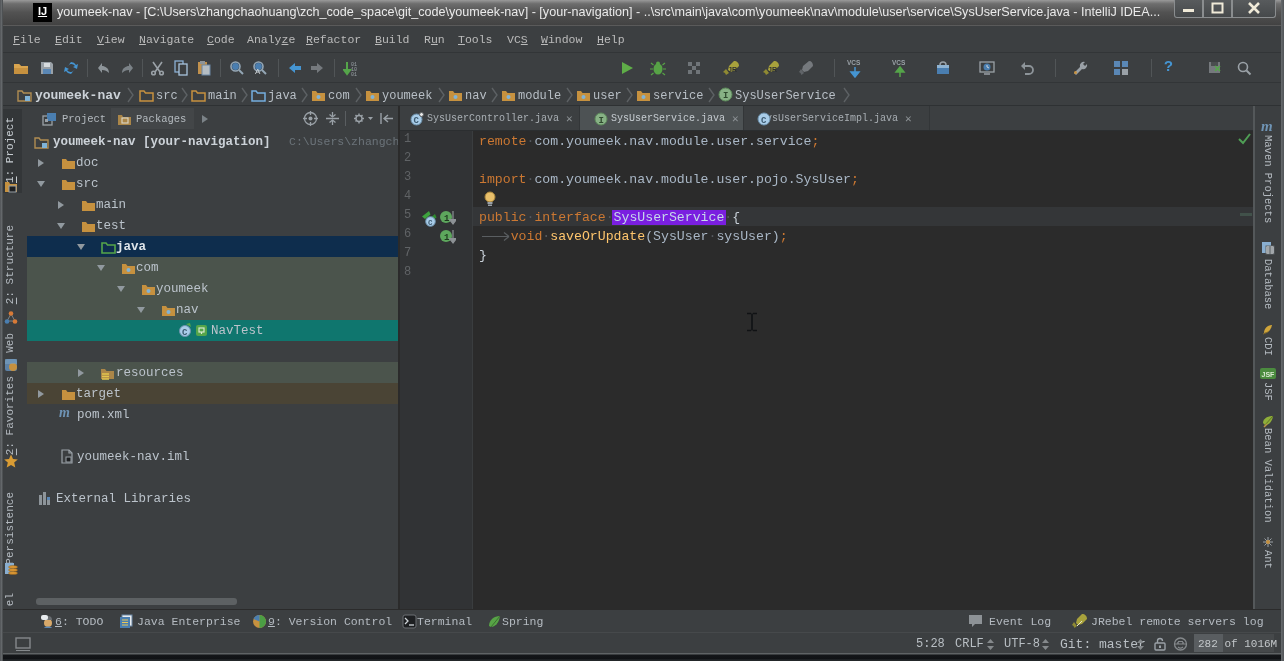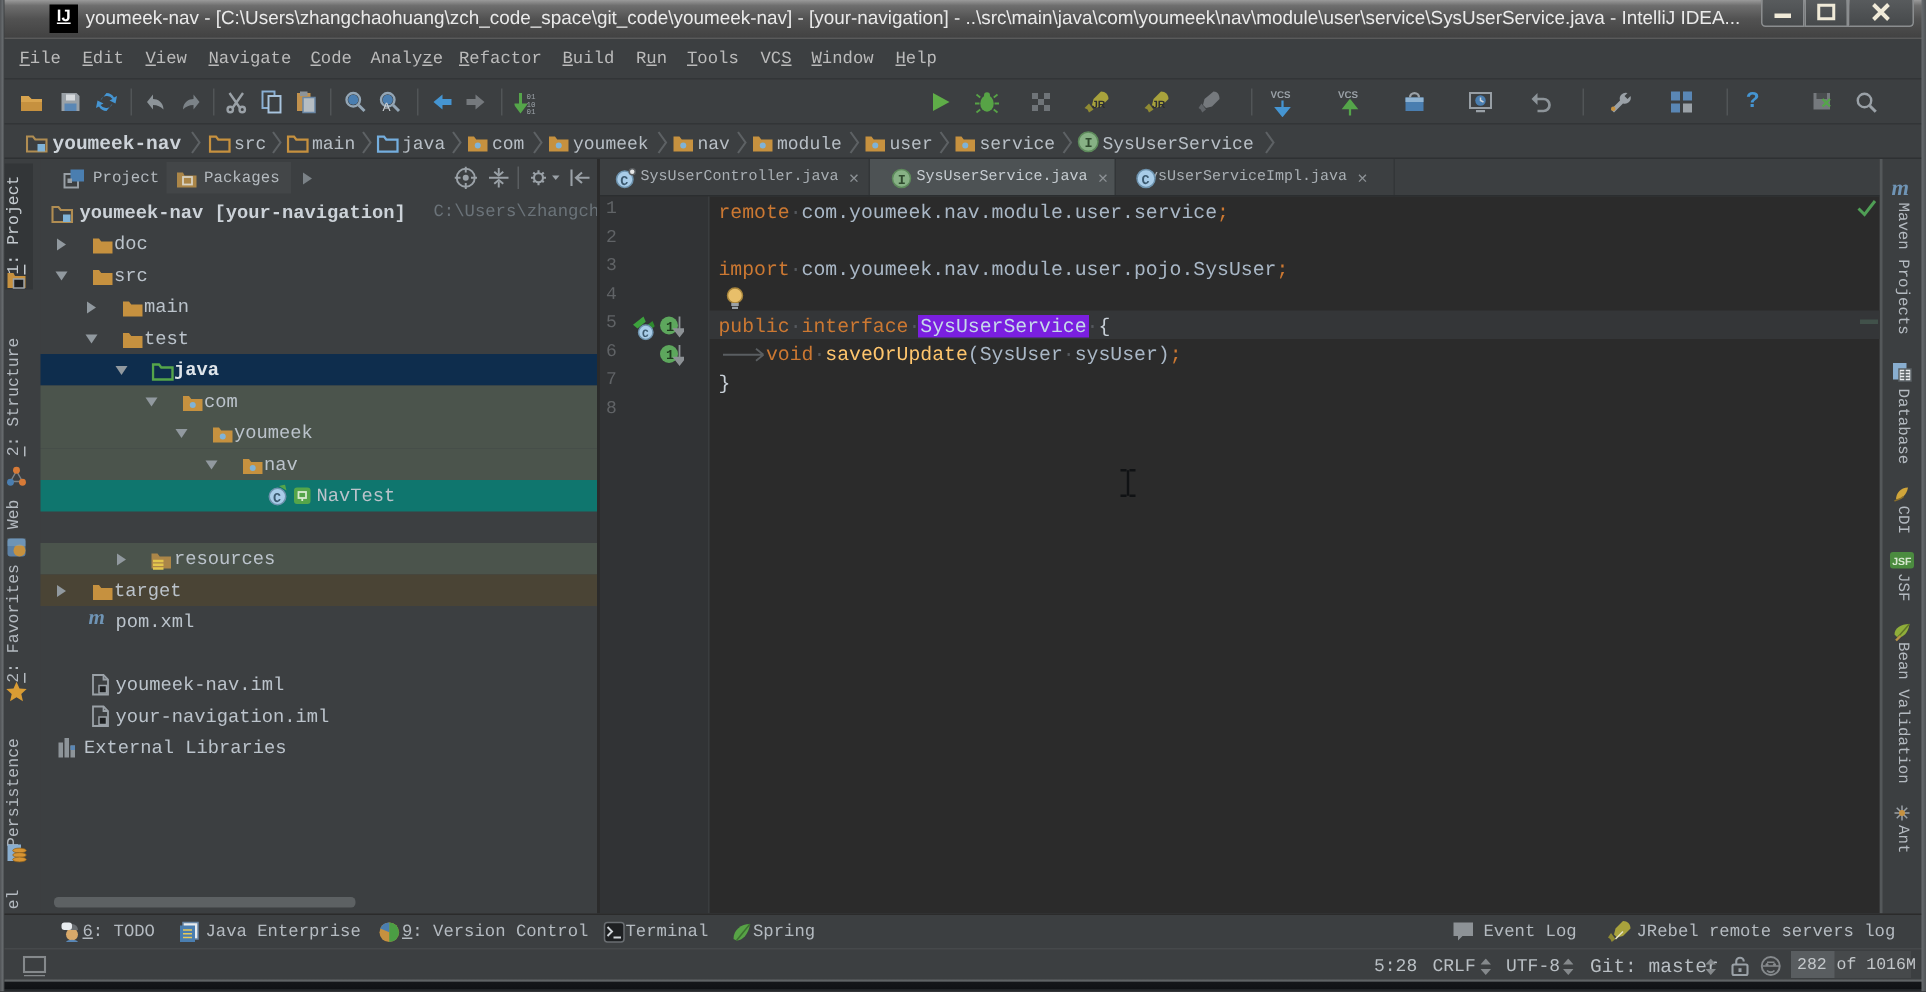--- a/index.html
+++ b/index.html
@@ -514,23 +514,20 @@
               <path d="M2 8h7M2 10.5h7M2 13h7"></path>
             </g>
           </svg><span class="abs" style="left:94px">resources</span></div>
 <div class="trow" style="top:252px;background:#4a4435"><div class="abs arrow-r" style="left:16px;top:7px"></div><svg class="abs" style="left:39px;top:4px" width="15" height="14">
             <use href="#fold"></use>
           </svg><span class="abs" style="left:54px">target</span></div>
 <div class="trow" style="top:273px"><span class="abs" style="left:37px;top:1px;color:#6f94b5;font:italic bold 14px 'Liberation Serif',serif">m</span><span class="abs" style="left:55px">pom.xml</span></div>
 <div class="trow" style="top:315px"><svg class="abs" style="left:38px;top:3px" width="14" height="15">
             <use href="#file"></use>
           </svg><span class="abs" style="left:55px">youmeek-nav.iml</span></div>
-<div class="trow" style="top:336px"><svg class="abs" style="left:38px;top:3px" width="14" height="15">
-            <use href="#file"></use>
-          </svg><span class="abs" style="left:55px">your-navigation.iml</span></div>
 <div class="trow" style="top:357px"><svg class="abs" style="left:16px;top:3px" width="15" height="15">
             <g fill="#8d9499">
               <rect x="1" y="4" width="3" height="10"></rect>
               <rect x="5" y="1" width="3" height="13"></rect>
               <rect x="9" y="6" width="3" height="8"></rect>
             </g>
             <rect x="9" y="6" width="3" height="3" fill="#5a87b5"></rect>
           </svg><span class="abs" style="left:34px">External Libraries</span></div>
 <div class="abs" style="left:14px;top:467px;width:201px;height:7px;background:#5d6163;border-radius:3px"></div>
 </div>

